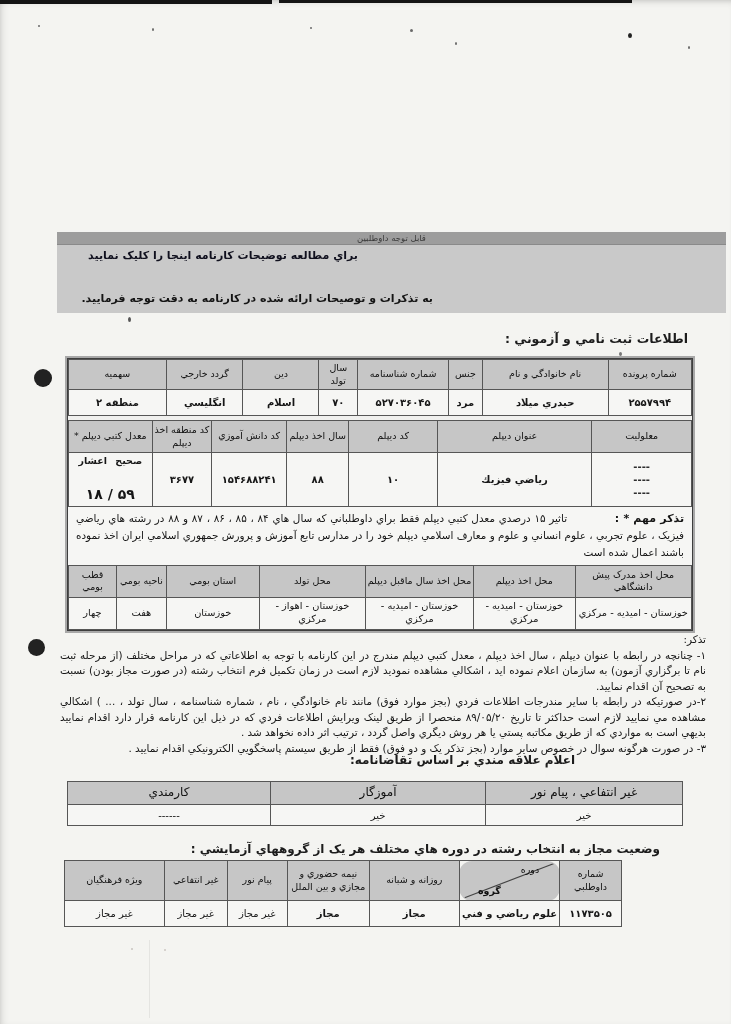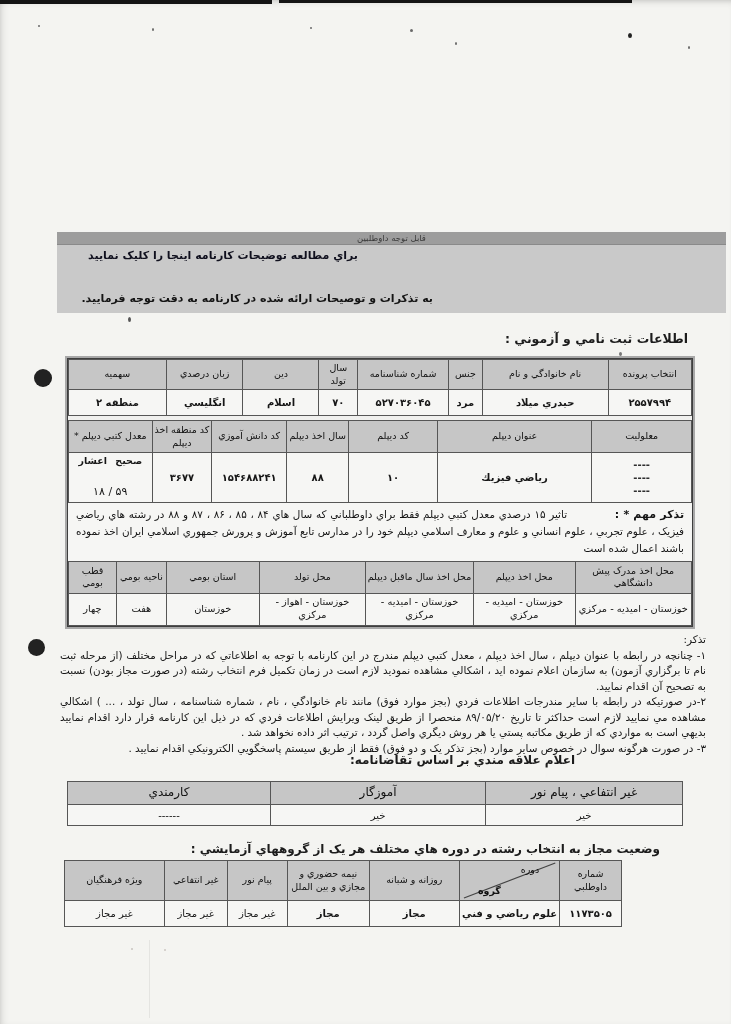--- a/index.html
+++ b/index.html
@@ -39,41 +39,41 @@
 
   .main-box{position:absolute;left:67px;top:358px;width:626px;
             border:1px solid #3e3e3e;box-shadow:0 0 0 2px #a8a8a8;background:#f6f6f4;}
   .t-personal th{height:30px;}
   .t-personal td{height:26px;font-weight:bold;}
   .gapline{height:4px;background:#f0f0ee;}
   .t-diploma th{height:32px;}
   .t-diploma td{height:48px;font-weight:bold;}
   .dashes div{line-height:13px;font-weight:bold;color:#2e2e2e;}
   .gpa-labels{display:flex;justify-content:space-evenly;font-size:9.5px;font-weight:bold;}
-  .gpa-val{margin-top:18px;font-size:11px;font-weight:normal;}
+  .gpa-val{margin-top:18px;font-size:14px;font-weight:bold;}
   .note-row{padding:3px 8px 4px;direction:rtl;text-align:justify;
             font-size:10.4px;line-height:17px;color:#141414;}
   .note-row b{font-size:11px;margin-left:44px;}
   .t-loc th{height:32px;}
   .t-loc td{height:32px;font-size:9.8px;}
 
   .remarks{position:absolute;left:60px;top:632px;width:646px;direction:rtl;
            font-size:10.4px;line-height:15.5px;color:#151515;}
   .remarks .r-label{text-align:right;}
   .remarks .r-item{text-align:justify;}
 
   .t-interest-wrap{position:absolute;left:67px;top:781px;width:616px;}
   .t-interest th{height:23px;font-size:12px;}
   .t-interest td{height:21px;}
 
   .t-elig-wrap{position:absolute;left:64px;top:860px;width:558px;}
   .t-elig th{height:40px;font-size:9.5px;}
   .t-elig td{height:26px;margin-top:7px;}
   .bold-cell{font-weight:bold;}
-  .diag-cell{position:relative;padding:0;}
+  .diag-cell{position:relative;padding:0;border-radius:13px;}
   .diag-cell svg{position:absolute;left:0;top:0;width:100%;height:100%;}
   .diag-top{position:absolute;top:3px;right:20px;font-size:9.5px;}
   .diag-bottom{position:absolute;bottom:3px;left:18px;font-size:9.5px;font-weight:bold;}
   .ltr{direction:ltr;unicode-bidi:isolate;}
 </style>
 </head>
 <body>
 
 <div id="page">
 
@@ -114,27 +114,27 @@
           <col style="width:20.2%">
           <col style="width:5.4%">
           <col style="width:14.6%">
         <col style="width:6.2%">
           <col style="width:12.2%">
           <col style="width:12.3%">
           <col style="width:15.7%">
       </colgroup>
       <tbody>
           <tr>
-        <th>انتخاب پرونده</th>
+        <th>شماره پرونده</th>
         <th>نام خانوادگي و نام</th>
         <th>جنس</th>
         <th>شماره شناسنامه</th>
         <th>سال تولد</th>
         <th>دین</th>
-        <th>زبان درصدي</th>
+        <th>گردد خارجي</th>
         <th>سهمیه</th>
       </tr>
       <tr>
         <td>۲۵۵۷۹۹۴</td>
         <td>حیدري میلاد</td>
         <td>مرد</td>
         <td>۵۲۷۰۳۶۰۴۵</td>
         <td>۷۰</td>
         <td>اسلام</td>
         <td>انگلیسي</td>

